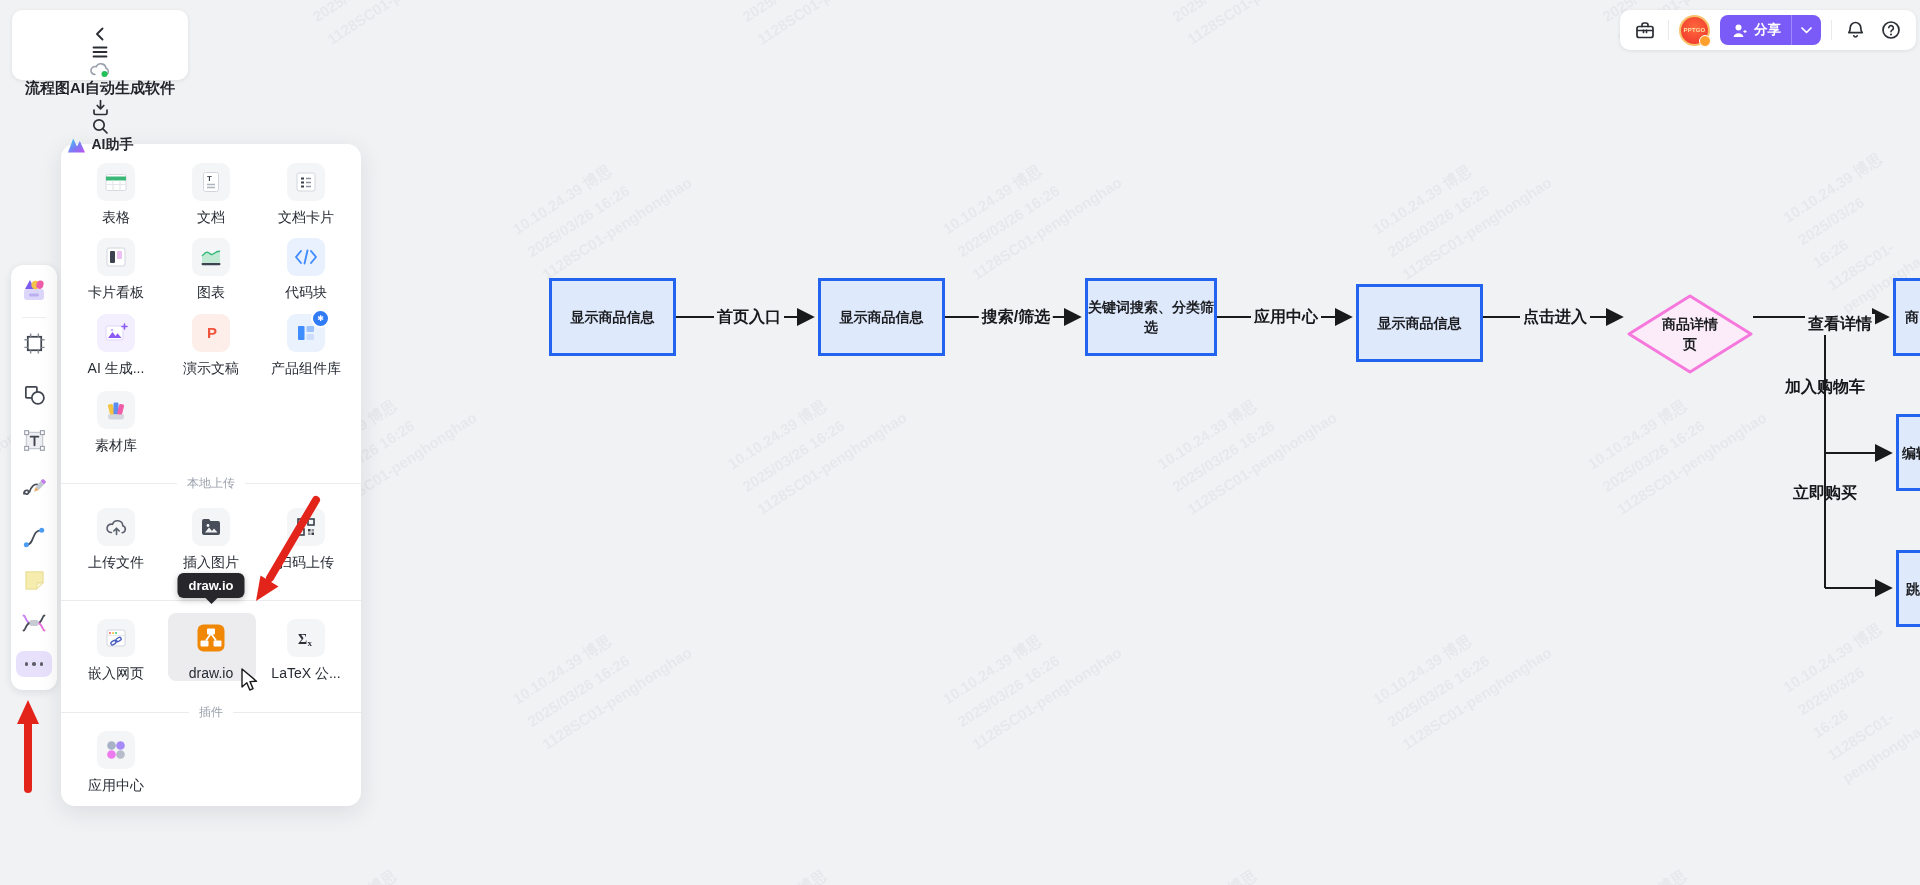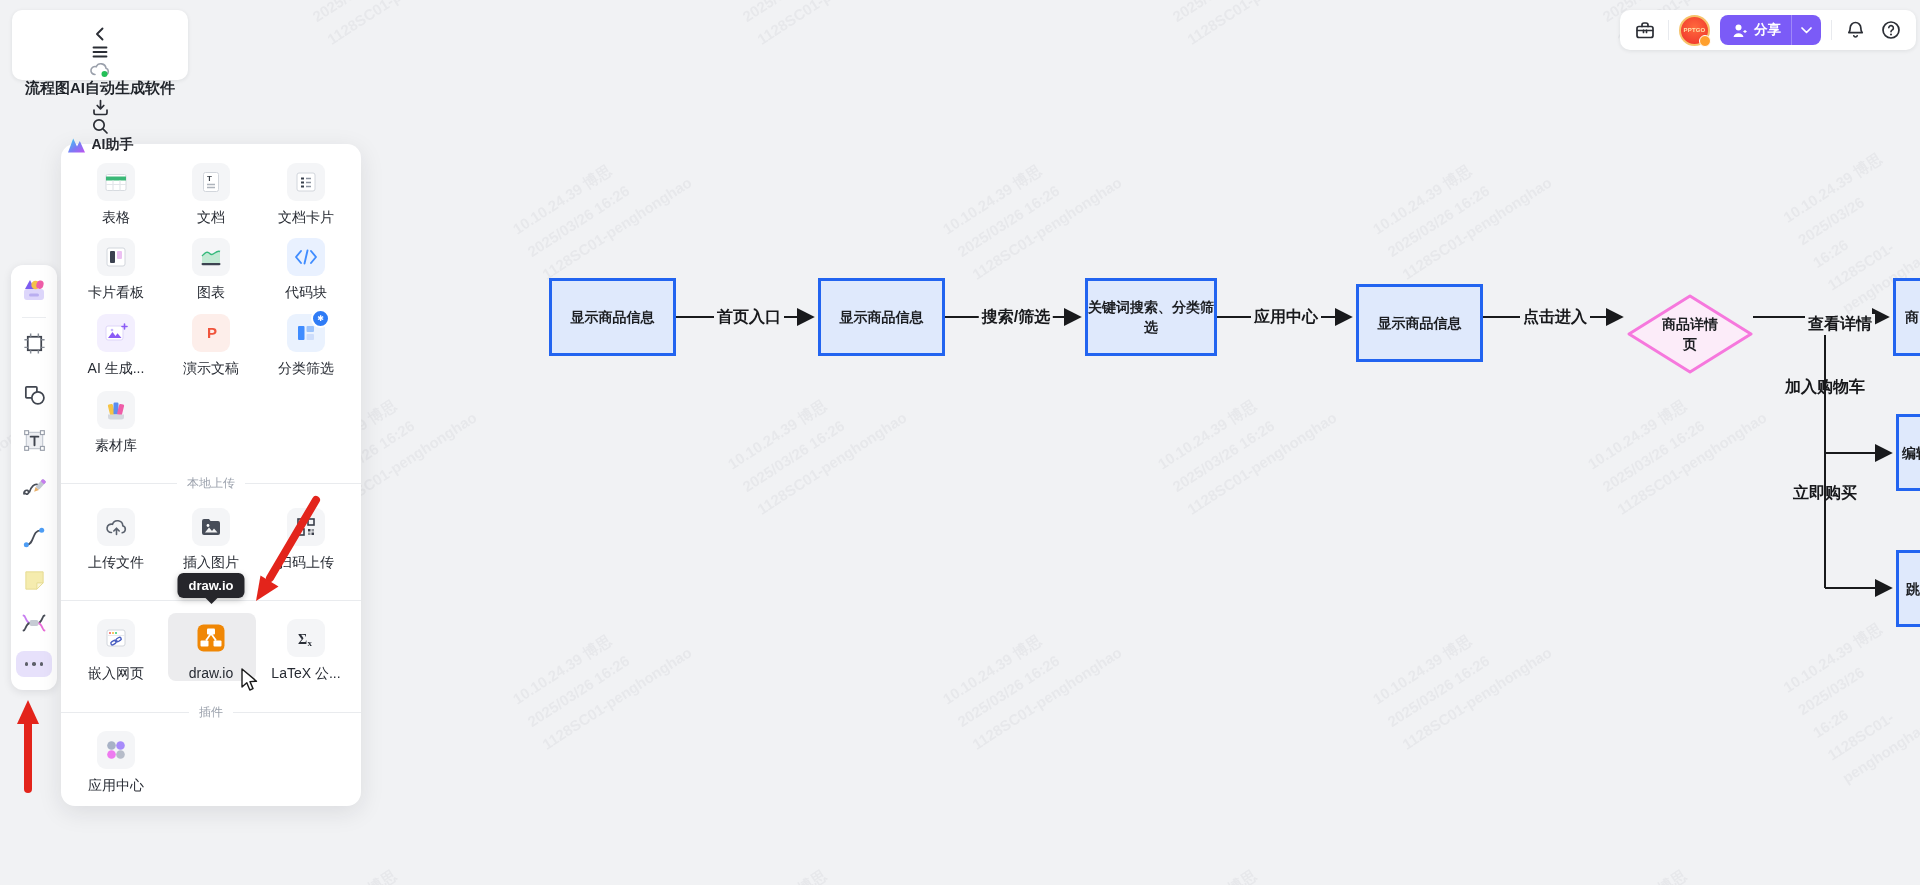--- a/index.html
+++ b/index.html
@@ -454,21 +454,21 @@
   </div>
   <div class="pitem" style="left:200px;top:170px;">
     <div class="tile t-comp">
       <svg width="22" height="22" viewBox="0 0 22 22">
           <rect x="3" y="4" width="6.5" height="14" rx="1" fill="#3f8cff"></rect>
           <rect x="11.5" y="4" width="7.5" height="6" rx="1" fill="#9cc3fb"></rect>
           <rect x="11.5" y="12" width="7.5" height="6" rx="1" fill="#cdddfb"></rect>
         </svg>
       <span class="badge-blue">✱</span>
     </div>
-    <div class="plabel">分类筛选</div>
+    <div class="plabel">产品组件库</div>
   </div>
 
   <div class="pitem" style="left:10px;top:247px;">
     <div class="tile">
       <svg width="24" height="24" viewBox="0 0 24 24">
         <g transform="rotate(-14 8 12)">
             <rect x="5" y="6" width="5" height="11" rx="1.2" fill="#f6c445"></rect>
           </g>
         <rect x="9.5" y="4.5" width="5" height="12" rx="1.2" fill="#5b8def"></rect>
         <g transform="rotate(14 16 12)">

